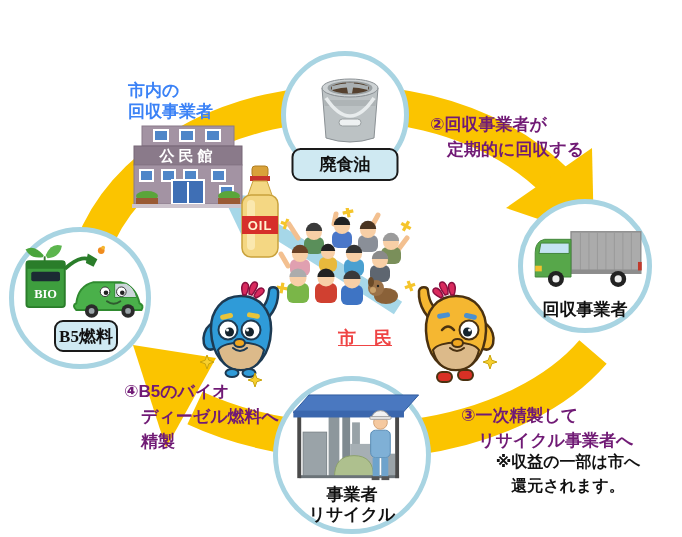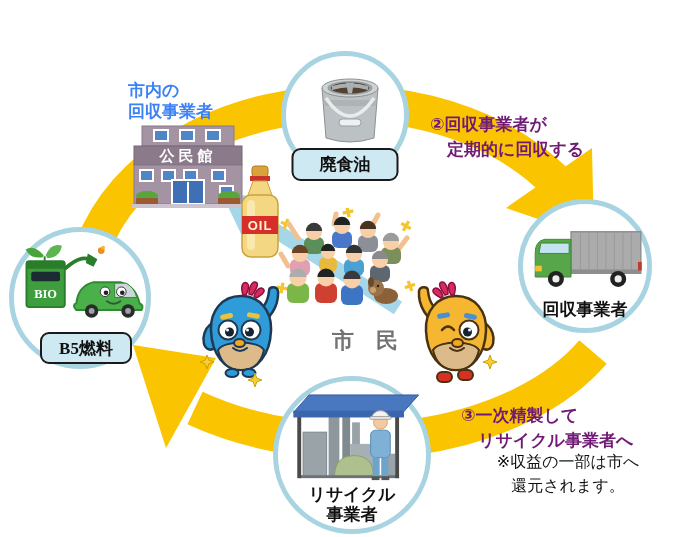--- a/index.html
+++ b/index.html
@@ -7,22 +7,22 @@
           font-family:"Liberation Sans","DejaVu Sans",sans-serif;color:#1a1a1a;}
   .layer{position:absolute;left:0;top:0;}
   .circle-node{position:absolute;border-radius:50%;background:#fff;border:5px solid #A8D4E2;box-sizing:border-box;}
   .node-label{position:absolute;left:0;right:0;text-align:center;font-weight:700;font-size:17px;line-height:20px;color:#111;}
   .tag-box{position:absolute;background:#CFE9F2;border:2px solid #1a1a1a;border-radius:9px;
            font-weight:700;font-size:17px;color:#111;display:flex;align-items:center;justify-content:center;box-sizing:border-box;}
   .step{position:absolute;font-weight:700;font-size:17px;line-height:25px;white-space:nowrap;color:#701a75;}
   .step div{white-space:nowrap;}
   .indent{padding-left:17px;}
   .caption{position:absolute;font-weight:700;font-size:17px;line-height:21px;text-align:left;color:#3b82f6;}
-  .note{position:absolute;font-weight:400;font-size:16px;line-height:24px;text-align:center;color:#111;white-space:nowrap;}
-  .citizens-label{position:absolute;font-weight:700;font-size:22px;text-align:center;color:#737373;}
+  .note{position:absolute;font-weight:700;font-size:16px;line-height:24px;text-align:center;color:#111;white-space:nowrap;}
+  .citizens-label{position:absolute;font-weight:700;font-size:18px;text-align:center;color:#ef4444;text-decoration:underline;}
   svg{display:block;}
 </style>
 </head>
 <body>
 
 <div class="canvas">
 
   <svg class="layer" width="682" height="537" viewBox="0 0 682 537">
     <path d="M 84 290 A 262 195 0 0 1 556 182" fill="none" stroke="#FBC400" stroke-width="36"></path>
     <polygon points="594,238 506,208 592,148" fill="#FBC400"></polygon>
@@ -254,22 +254,22 @@
         <rect x="81" y="66" width="7" height="20" fill="#6EA3CC"></rect>
         <rect x="90" y="66" width="7" height="20" fill="#6EA3CC"></rect>
         <rect x="80" y="85" width="8" height="4" fill="#555"></rect>
           <rect x="90" y="85" width="8" height="4" fill="#555"></rect>
         <circle cx="89" cy="30" r="7" fill="#F5C9A0" stroke="#D3A377"></circle>
         <path d="M80 26 a9 8 0 0 1 18 0 z" fill="#F2F2F2" stroke="#999"></path>
         <rect x="78" y="24" width="22" height="3" rx="1.5" fill="#E2E2E2" stroke="#999" stroke-width="0.8"></rect>
       </g>
     </svg>
     <div class="node-label" style="top:104px;">
+      <div>事業者</div>
       <div>リサイクル</div>
-      <div>事業者</div>
     </div>
   </div>
 
   <div class="circle-node" style="left:9px;top:227px;width:142px;height:142px;font-family:Liberation Serif, serif;">
     <svg style="position:absolute;left:6px;top:8px;" width="126" height="92" viewBox="0 0 130 96">
       <path d="M24 16 Q14 4 5 10 Q10 20 23 18 Z" fill="#4AA43C"></path>
       <path d="M26 16 Q32 2 43 6 Q41 18 28 19 Z" fill="#5CB54E"></path>
       <line x1="25" y1="17" x2="25" y2="23" stroke="#3A7A30" stroke-width="2"></line>
       <rect x="6" y="22" width="40" height="48" rx="3" fill="#3E9E3E" stroke="#2A7D2A" stroke-width="2"></rect>
       <rect x="6" y="22" width="40" height="8" fill="#2A7D2A"></rect>
@@ -284,39 +284,44 @@
       <circle cx="88" cy="54" r="5" fill="#fff" stroke="#333"></circle>
         <circle cx="89" cy="55" r="2.4" fill="#222"></circle>
       <circle cx="105" cy="54" r="5" fill="#fff" stroke="#333"></circle>
         <circle cx="106" cy="55" r="2.4" fill="#222"></circle>
       <path d="M90 64 Q97 69 104 64" fill="none" stroke="#2F5A2F" stroke-width="2" stroke-linecap="round"></path>
       <circle cx="74" cy="74" r="7" fill="#2B2B2B"></circle>
         <circle cx="74" cy="74" r="3" fill="#9AA4A8"></circle>
       <circle cx="112" cy="74" r="7" fill="#2B2B2B"></circle>
         <circle cx="112" cy="74" r="3" fill="#9AA4A8"></circle>
     </svg>
-    <div class="tag-box" style="left:calc(50% + 6px);transform:translateX(-50%);top:100px;width:92px;height:32px;">B5燃料</div>
+    <div class="tag-box" style="left:calc(50% + 6px);transform:translateX(-50%);top:88px;width:64px;height:32px;">B5燃料</div>
   </div>
 
   <div class="caption" style="left:128px;top:80px;width:116px;">
     <div>市内の</div>
     <div>回収事業者</div>
   </div>
 
 
   <div class="step" style="left:430px;top:112px;">
     <div>②回収事業者が</div>
     <div class="indent">定期的に回収する</div>
   </div>
 
   <div class="step" style="left:461px;top:379px;margin-top:24px;">
     <div>③一次精製して</div>
     <div class="indent">リサイクル事業者へ</div>
   </div>
 
+  <div class="step" style="left:124px;top:379px;">
+    <div>④B5のバイオ</div>
+    <div class="indent">ディーゼル燃料へ</div>
+    <div class="indent">精製</div>
+  </div>
 
   <div class="note" style="left:468px;top:450px;width:200px;">
     <div>※収益の一部は市へ</div>
     <div>還元されます。</div>
   </div>
 
   <div class="citizens-label" style="left:310px;top:326px;width:110px;">市　民</div>
 
 </div>
 

